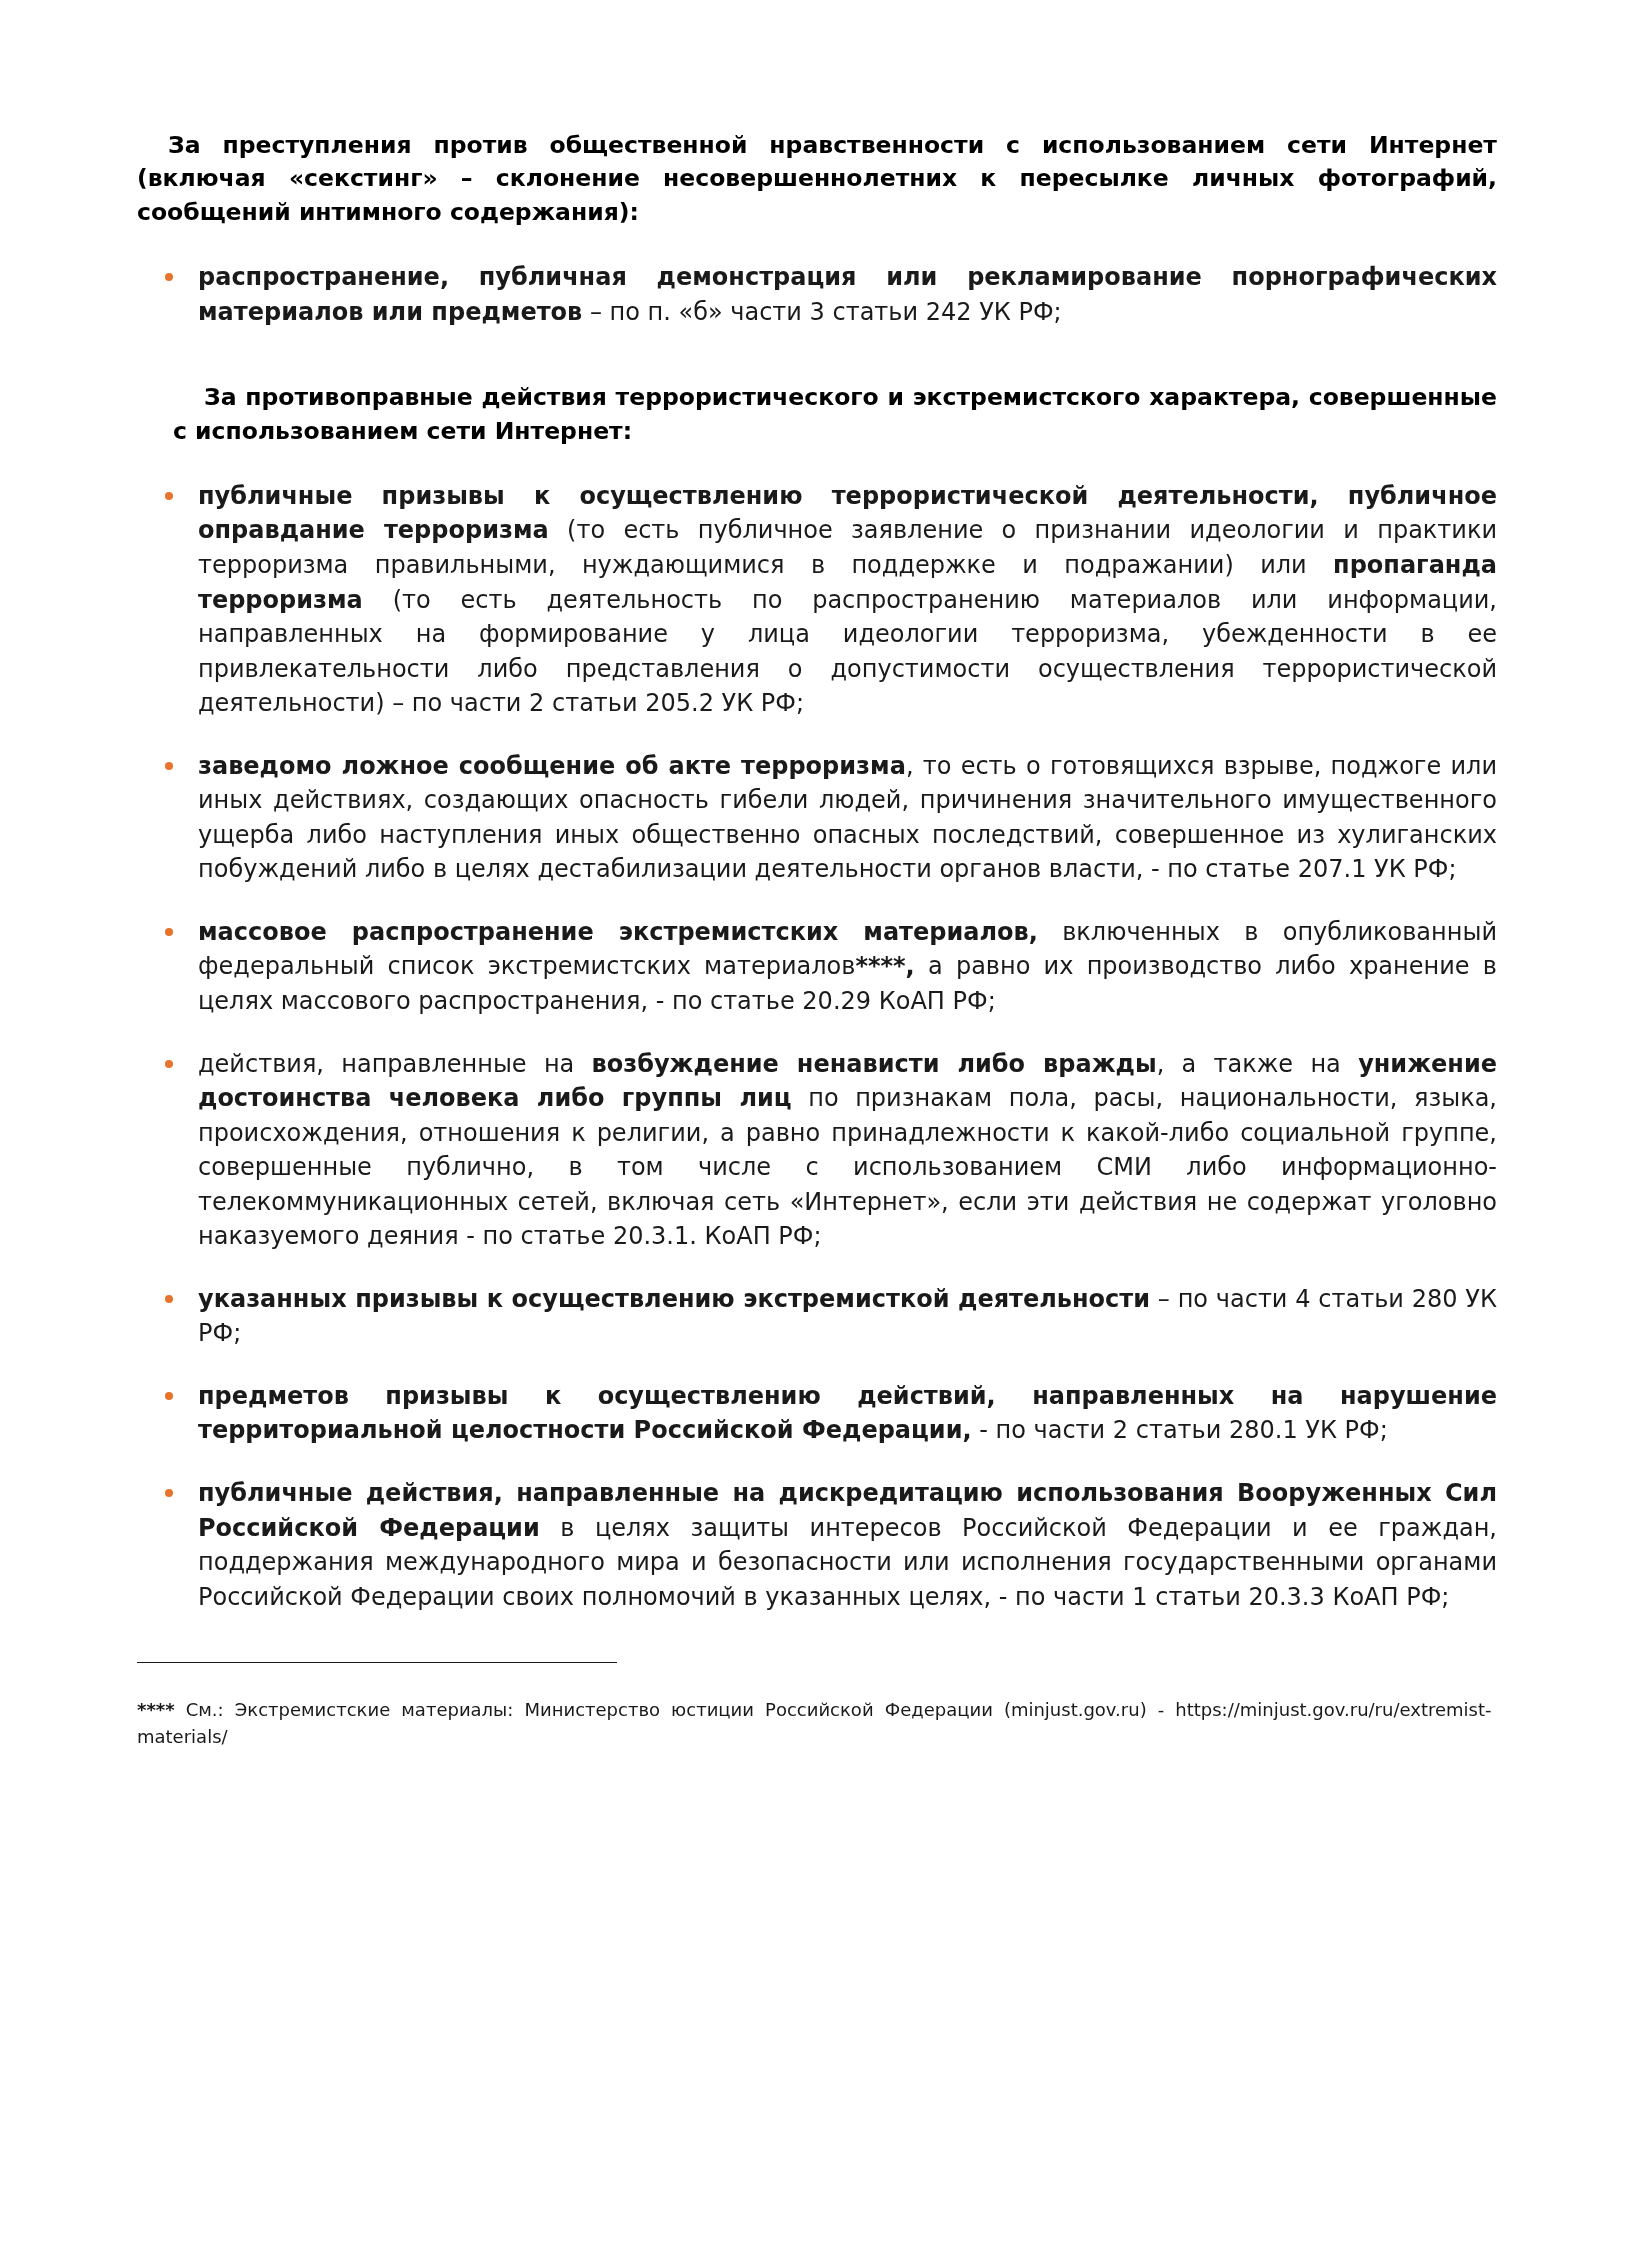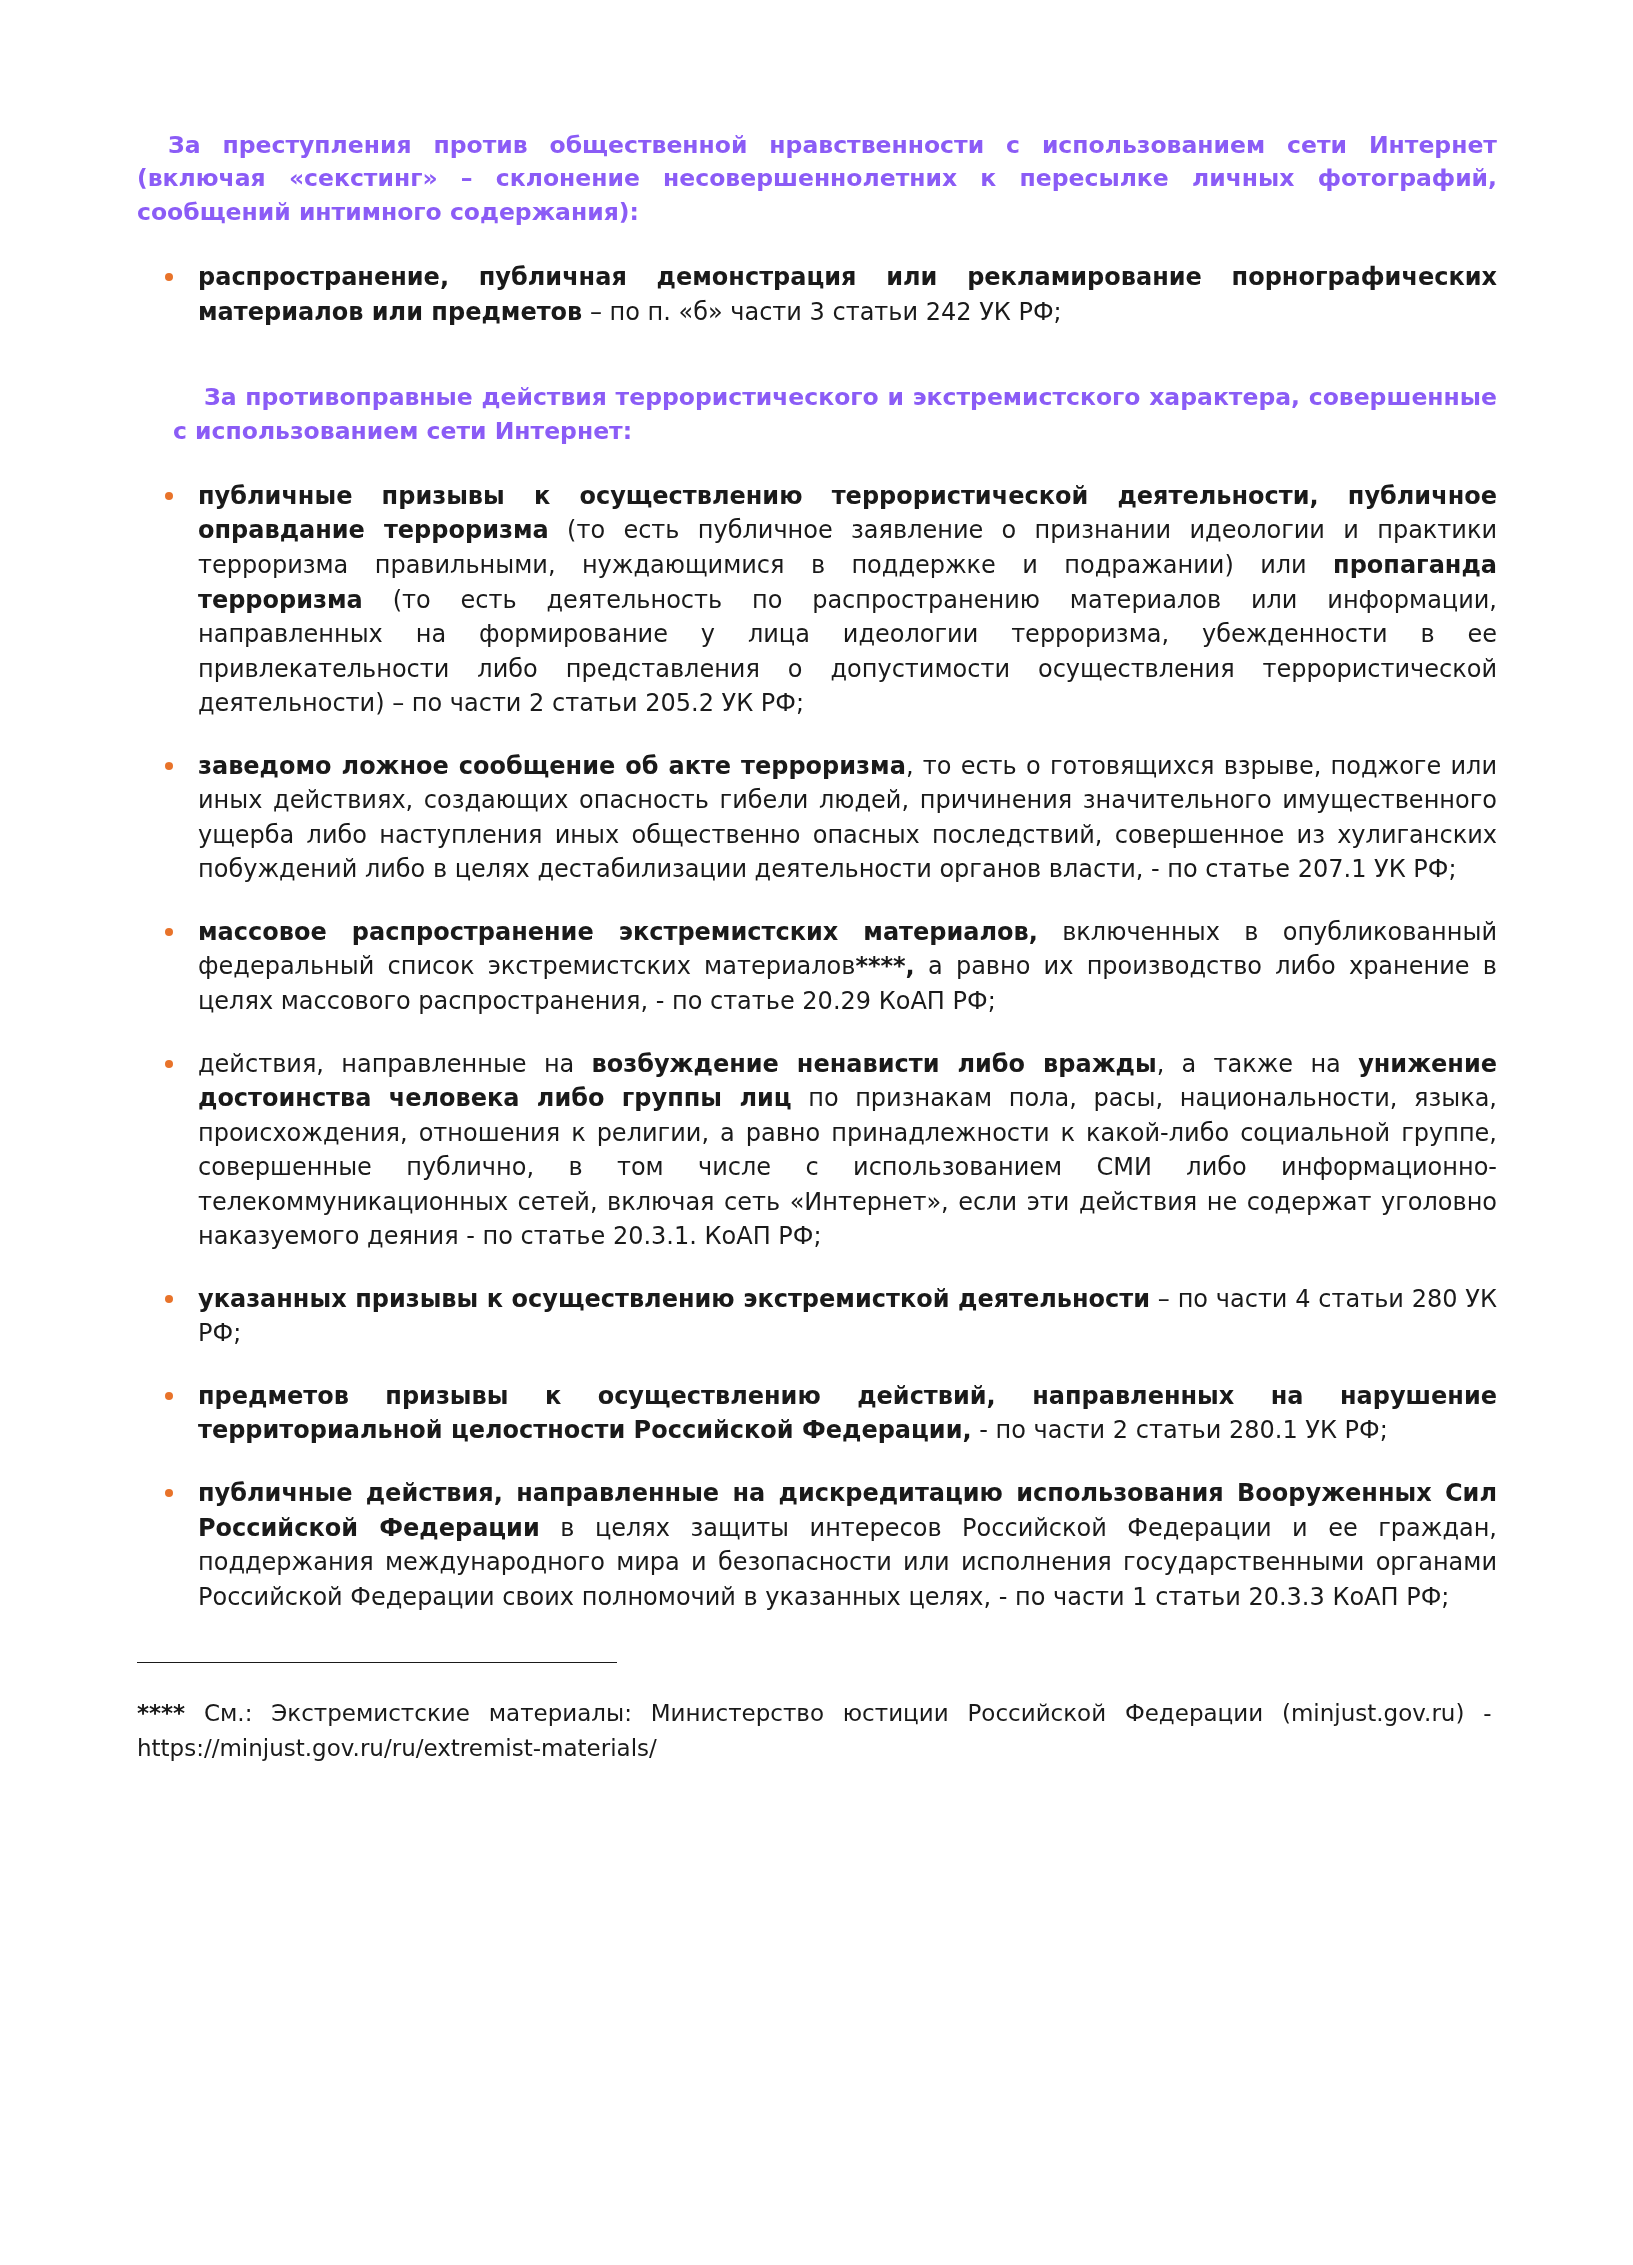--- a/index.html
+++ b/index.html
@@ -14,21 +14,21 @@
     color: #1a1a1a;
   }
   .page {
     position: relative;
     width: 1634px;
     height: 2266px;
     box-sizing: border-box;
     padding: 129px 137px 0 137px;
   }
   .section-heading {
-    color: #8b5cf6;
+    color: #000000;
     font-weight: bold;
     font-size: 23.5px;
     line-height: 1.42;
     text-align: justify;
     text-indent: 31px;
     margin: 0 0 31px 0;
   }
   .section-heading.second {
     margin-top: 52px;
     margin-left: 36px;
@@ -59,21 +59,21 @@
   }
   b, strong { font-weight: bold; }
   .footnote-sep {
     margin-top: 48px;
     width: 480px;
     height: 0;
     border-top: 1.8px solid #1a1a1a;
   }
   .footnote {
     margin-top: 33px;
-    font-size: 23px;
+    font-size: 18px;
     line-height: 1.5;
     text-align: justify;
     color: #1a1a1a;
     padding-right: 5.5px;
   }
   .footnote .marker { font-weight: bold; }
   .footnote .link-text { color: #1a1a1a; }
 </style>
 </head>
 <body>

